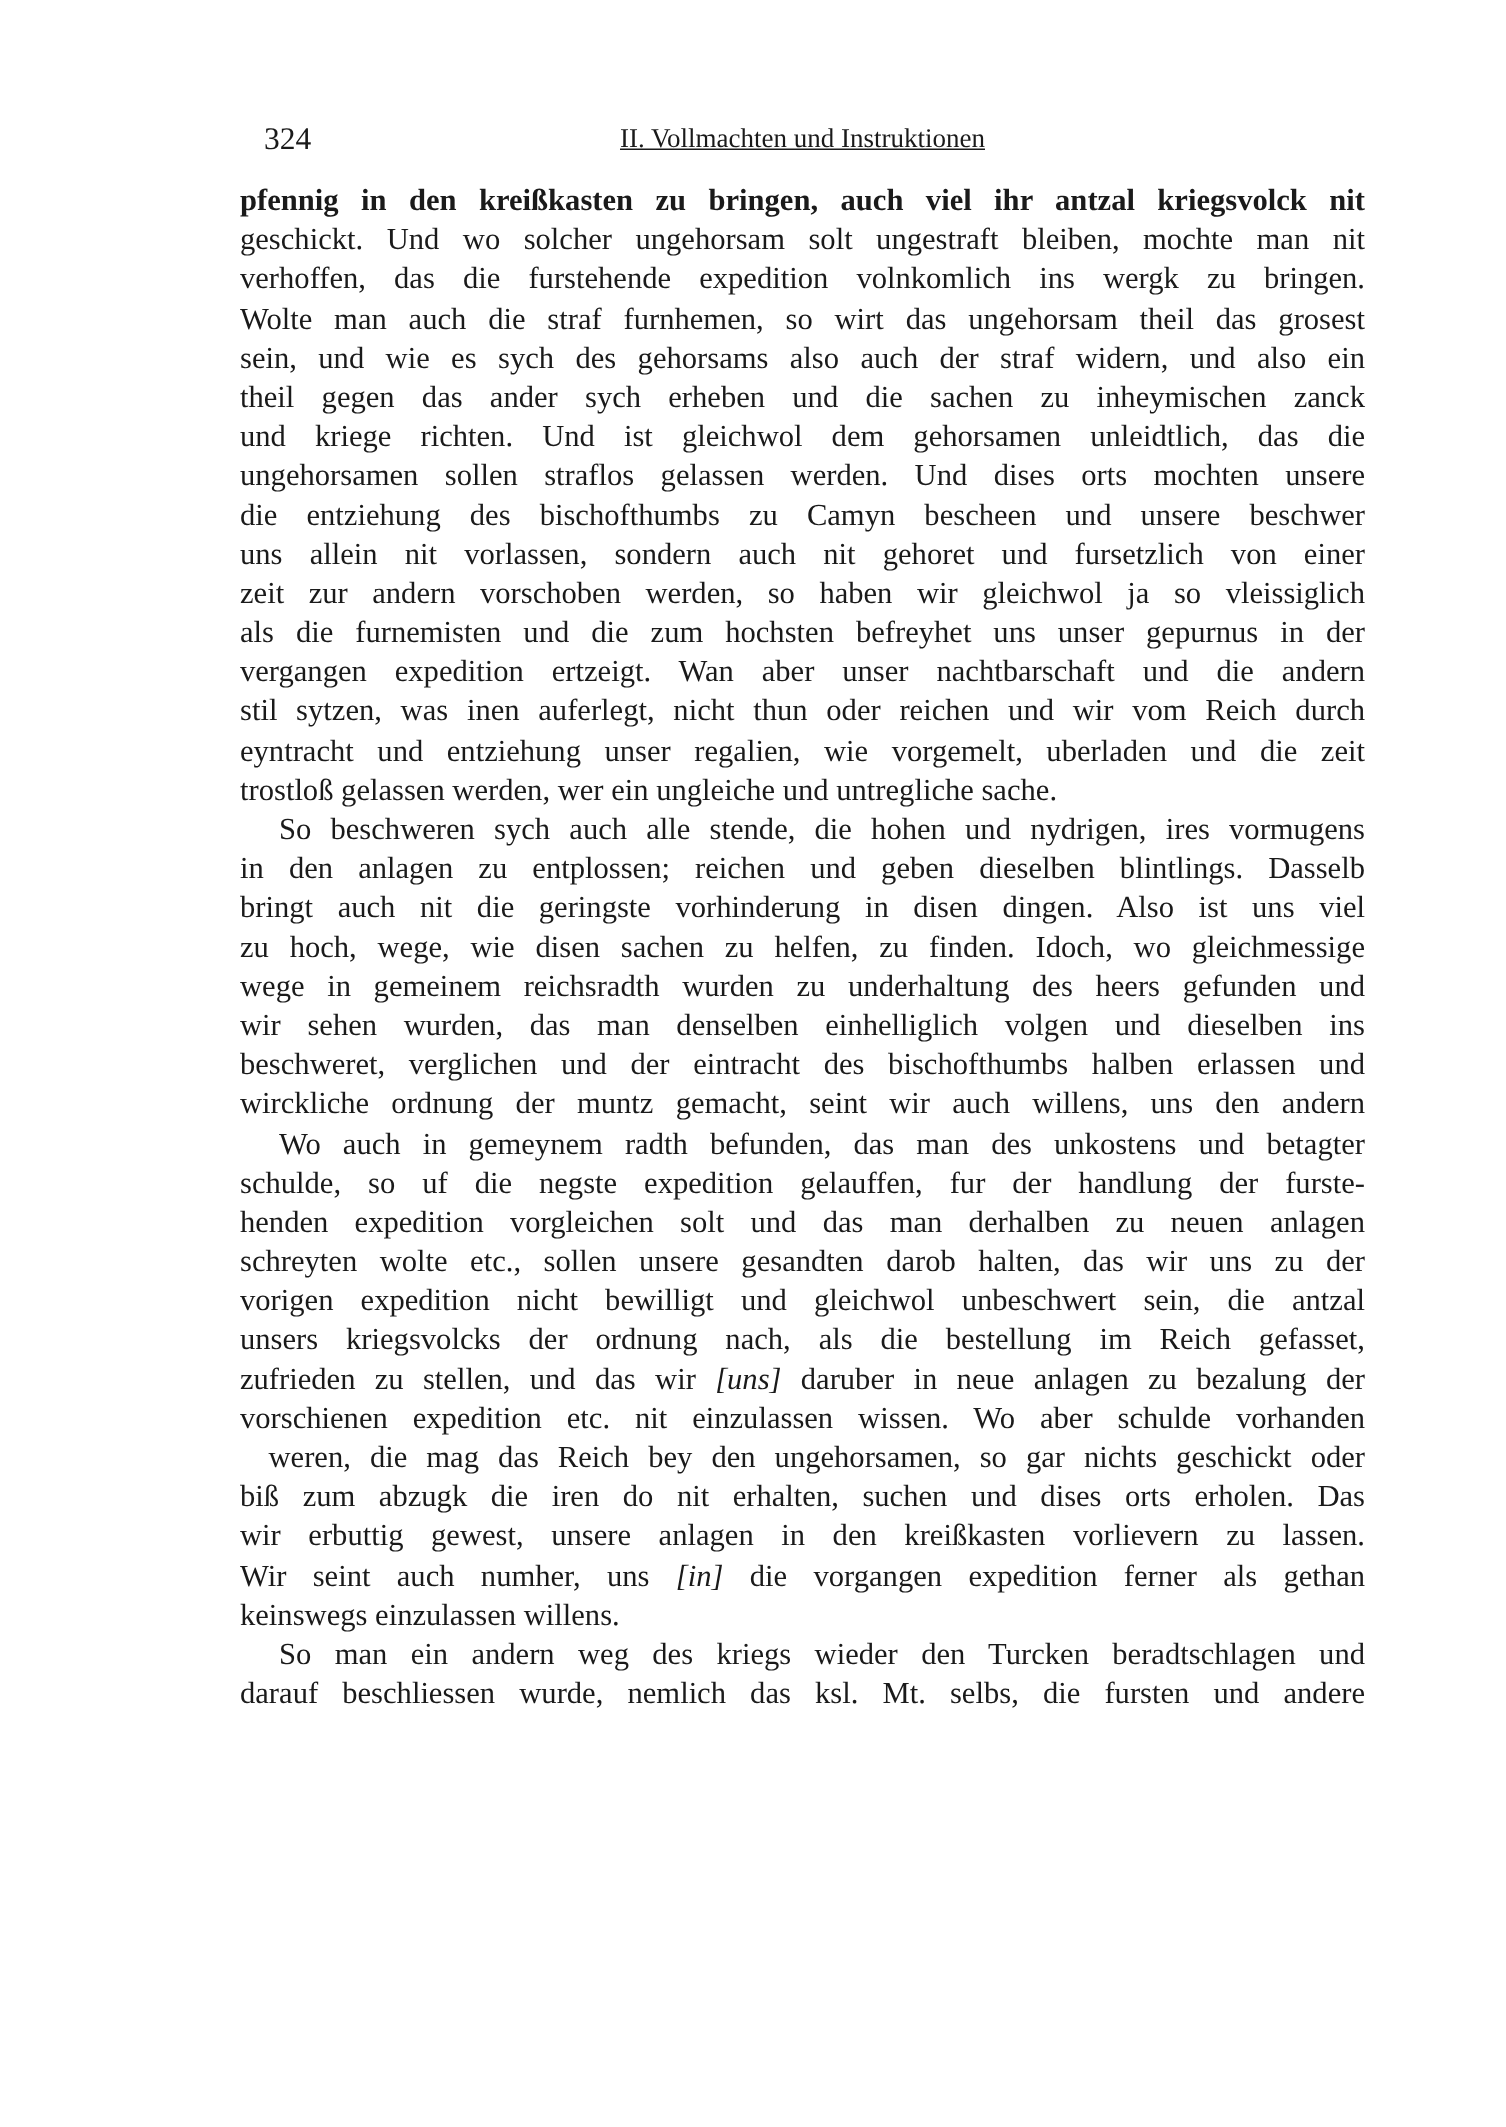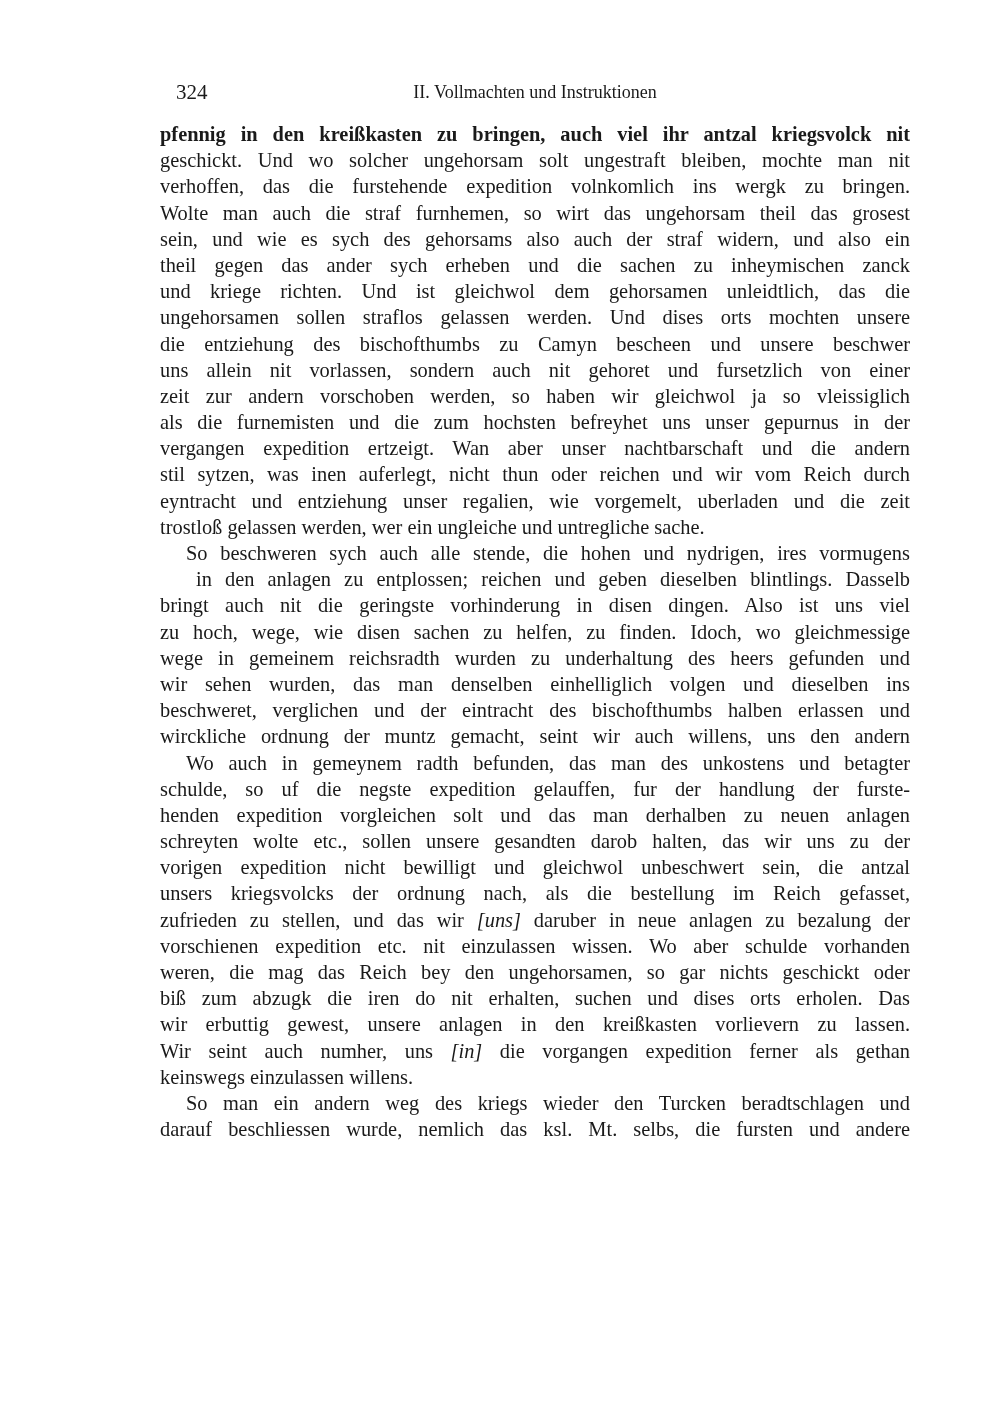--- a/index.html
+++ b/index.html
@@ -1,20 +1,20 @@
 <!DOCTYPE html>
 <html><head>
 <meta charset="utf-8">
 <style>
   html, body { margin: 0; padding: 0; background: #ffffff; }
   body { width: 1004px; height: 1418px; position: relative; overflow: hidden; color: #1a1a1a;
          font-family: "Liberation Serif", "DejaVu Serif", serif; }
   .running-head { position: absolute; top: 80px; left: 160px; width: 750px; height: 28px; font-size: 19px; }
   .page-number { position: absolute; left: 16px; top: 0; font-size: 21px; }
-  .head-title { position: absolute; left: 0; right: 0; top: 2px; text-align: center; font-size: 18px; }
+  .head-title { position: absolute; left: 0; right: 0; top: 2px; text-align: center; font-size: 18px; text-decoration: underline; }
   .body-text { position: absolute; top: 121px; left: 160px; width: 750px; }
   .line { display: block; height: 26.2px; line-height: 26.2px; font-size: 20.4px;
           text-align: justify; text-align-last: justify; white-space: nowrap; overflow: visible; }
   .line.last { text-align-last: left; }
   .line.indent { padding-left: 26px; }
   .line .it { font-style: italic; }
 </style>
 </head>
 <body>
 
@@ -37,38 +37,38 @@
       <span class="line" style="white-space: normal;"><span>uns allein nit vorlassen, sondern auch nit gehoret und fursetzlich von einer</span></span>
       <span class="line" style="white-space: normal;"><span>zeit zur andern vorschoben werden, so haben wir gleichwol ja so vleissiglich</span></span>
       <span class="line" style="white-space: normal;"><span>als die furnemisten und die zum hochsten befreyhet uns unser gepurnus in der</span></span>
       <span class="line" style="white-space: normal;"><span>vergangen expedition ertzeigt. Wan aber unser nachtbarschaft und die andern</span></span>
       <span class="line" style="white-space: normal;"><span>stil sytzen, was inen auferlegt, nicht thun oder reichen und wir vom Reich durch</span></span>
       <span class="line" style="white-space: normal;"><span>eyntracht und entziehung unser regalien, wie vorgemelt, uberladen und die zeit</span></span>
       <span class="line last" style="white-space: normal;"><span>trostloß gelassen werden, wer ein ungleiche und untregliche sache.</span></span>
     </div>
     <div>
       <span class="line indent" style="white-space: normal;"><span>So beschweren sych auch alle stende, die hohen und nydrigen, ires vormugens</span></span>
-      <span class="line" style="white-space: normal; margin-left: 36px;"><span>in den anlagen zu entplossen; reichen und geben dieselben blintlings. Dasselb</span></span>
+      <span class="line" style="white-space: normal;"><span>in den anlagen zu entplossen; reichen und geben dieselben blintlings. Dasselb</span></span>
       <span class="line" style="white-space: normal;"><span>bringt auch nit die geringste vorhinderung in disen dingen. Also ist uns viel</span></span>
       <span class="line" style="white-space: normal;"><span>zu hoch, wege, wie disen sachen zu helfen, zu finden. Idoch, wo gleichmessige</span></span>
       <span class="line" style="white-space: normal;"><span>wege in gemeinem reichsradth wurden zu underhaltung des heers gefunden und</span></span>
       <span class="line" style="white-space: normal;"><span>wir sehen wurden, das man denselben einhelliglich volgen und dieselben ins</span></span>
       <span class="line" style="white-space: normal;"><span>beschweret, verglichen und der eintracht des bischofthumbs halben erlassen und</span></span>
       <span class="line" style="white-space: normal;"><span>wirckliche ordnung der muntz gemacht, seint wir auch willens, uns den andern</span></span>
     </div>
     <div>
       <span class="line indent" style="white-space: normal;"><span>Wo auch in gemeynem radth befunden, das man des unkostens und betagter</span></span>
       <span class="line" style="white-space: normal;"><span>schulde, so uf die negste expedition gelauffen, fur der handlung der furste-</span></span>
       <span class="line" style="white-space: normal;"><span>henden expedition vorgleichen solt und das man derhalben zu neuen anlagen</span></span>
       <span class="line" style="white-space: normal;"><span>schreyten wolte etc., sollen unsere gesandten darob halten, das wir uns zu der</span></span>
       <span class="line" style="white-space: normal;"><span>vorigen expedition nicht bewilligt und gleichwol unbeschwert sein, die antzal</span></span>
       <span class="line" style="white-space: normal;"><span>unsers kriegsvolcks der ordnung nach, als die bestellung im Reich gefasset,</span></span>
       <span class="line" style="white-space: normal;"><span>zufrieden zu stellen, und das wir </span><span class="it">[uns]</span><span> daruber in neue anlagen zu bezalung der</span></span>
       <span class="line" style="white-space: normal;"><span>vorschienen expedition etc. nit einzulassen wissen. Wo aber schulde vorhanden</span></span>
-      <span class="line" style="white-space: normal;"><span>weren, die mag das Reich bey den ungehorsamen, so gar nichts geschickt oder</span></span>
+      <span class="line" style="white-space: normal; margin-left: 19px;"><span>weren, die mag das Reich bey den ungehorsamen, so gar nichts geschickt oder</span></span>
       <span class="line" style="white-space: normal;"><span>biß zum abzugk die iren do nit erhalten, suchen und dises orts erholen. Das</span></span>
       <span class="line" style="white-space: normal;"><span>wir erbuttig gewest, unsere anlagen in den kreißkasten vorlievern zu lassen.</span></span>
       <span class="line" style="white-space: normal;"><span>Wir seint auch numher, uns </span><span class="it">[in]</span><span> die vorgangen expedition ferner als gethan</span></span>
       <span class="line last" style="white-space: normal;"><span>keinswegs einzulassen willens.</span></span>
     </div>
     <div>
       <span class="line indent" style="white-space: normal;"><span>So man ein andern weg des kriegs wieder den Turcken beradtschlagen und</span></span>
       <span class="line" style="white-space: normal;"><span>darauf beschliessen wurde, nemlich das ksl. Mt. selbs, die fursten und andere</span></span>
     </div>
   </div>

